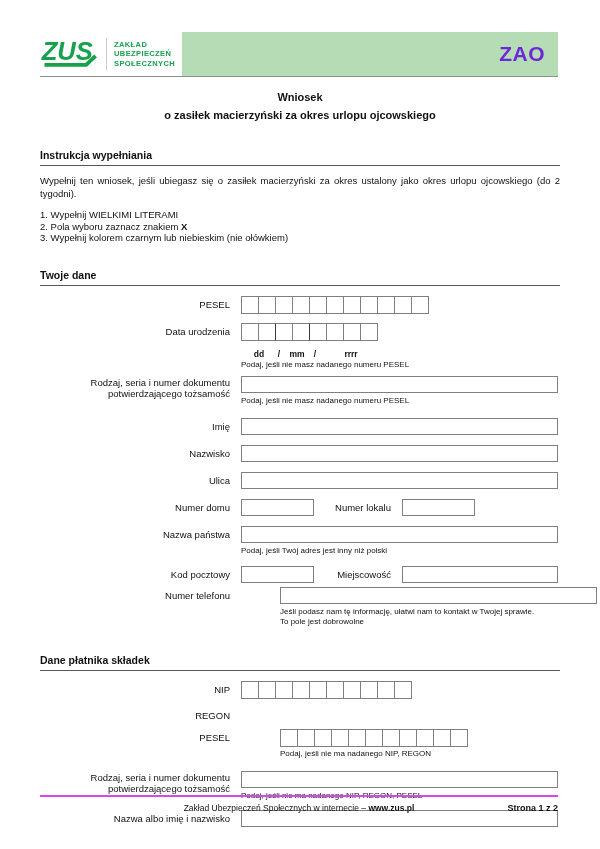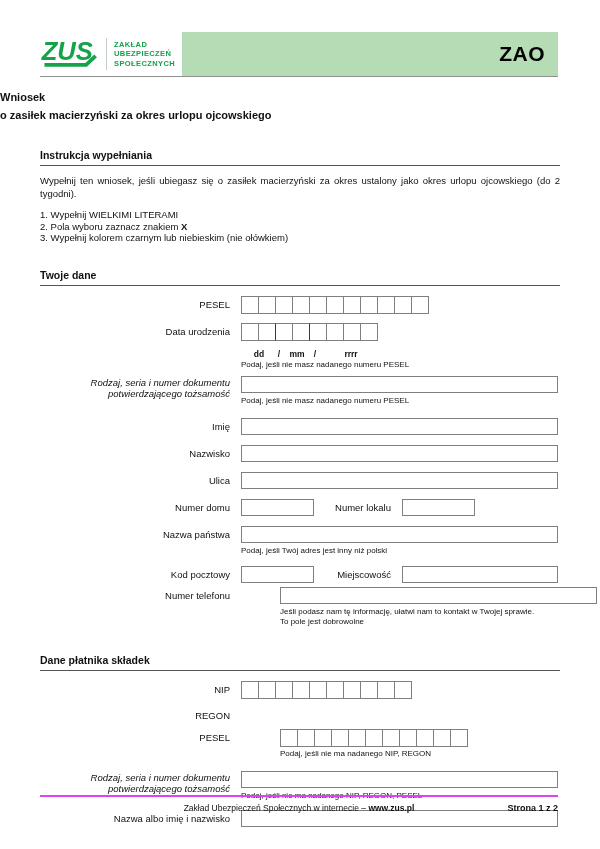--- a/index.html
+++ b/index.html
@@ -15,38 +15,38 @@
     display:flex; border-bottom:1.5px solid #8f8f8f;
   }
   .logo-area { width:142px; background:#fff; display:flex; align-items:center; }
   .logo-svg { width:60px; height:36px; margin-left:1px; flex-shrink:0; }
   .logo-sep { width:1px; height:32px; background:#c2cfc4; margin:0 7px 0 5px; }
   .logo-lines { color:#15a24b; font-size:7.5px; font-weight:bold; line-height:9.5px; letter-spacing:.4px; }
   .banner {
     flex:1; background:#b5dcb5; display:flex; align-items:center; justify-content:flex-end;
     padding-right:13px;
   }
-  .form-code { font-size:21px; font-weight:bold; color:#000000; letter-spacing:.5px;margin-left:44px; }
-  
-  .title { position:absolute; left:0; top:88px; width:100%; 
+  .form-code { font-size:21px; font-weight:bold; color:#6d28d9; letter-spacing:.5px;margin-left:44px; }
+  
+  .title { position:absolute; left:0; top:88px; width:100%; text-align:center;
            font-weight:bold; font-size:11px; line-height:18px; }
   
   .content { position:absolute; left:40px; top:145px; width:520px; }
   .sec { font-weight:bold; font-size:10.5px; padding-bottom:4px; border-bottom:1.5px solid #555; }
   .sec.instr { margin-top:4px; }
   .intro { font-size:9.5px; line-height:13px; text-align:justify; margin-top:8px; }
   .inst-list { margin-top:9px; font-size:9.5px; line-height:11.5px; }
   .inst-list .item { white-space:pre-wrap; }
   
   .row { display:flex; align-items:flex-start; }
   .lbl { width:190px; margin-right:11px; text-align:right; font-size:9.5px;
          flex-shrink:0; line-height:18px; }
   .lbl.h17 { line-height:17px; }
   .lbl.two { line-height:11px; padding-top:1px; }
-  .lbl.two span { display:block;font-style:italic; }
+  .lbl.two span { display:block; }
   .inp { flex:1; }
   .comb { display:flex; }
   .cell { width:18px; height:18px; border:1px solid #7f7f7f; margin-left:-1px; background:#fff; }
   .cell:first-child { margin-left:0; }
   .cell.thick { border-left:1.5px solid #3a3a3a; }
   .tbox { height:17px; border:1px solid #7f7f7f; background:#fff; }
   .tbox.long { width:317px; }
   .tbox.small { width:73px; }
   .tbox.med { width:156px; }
   .hint { font-size:8px; line-height:10px; margin-top:3px; }

